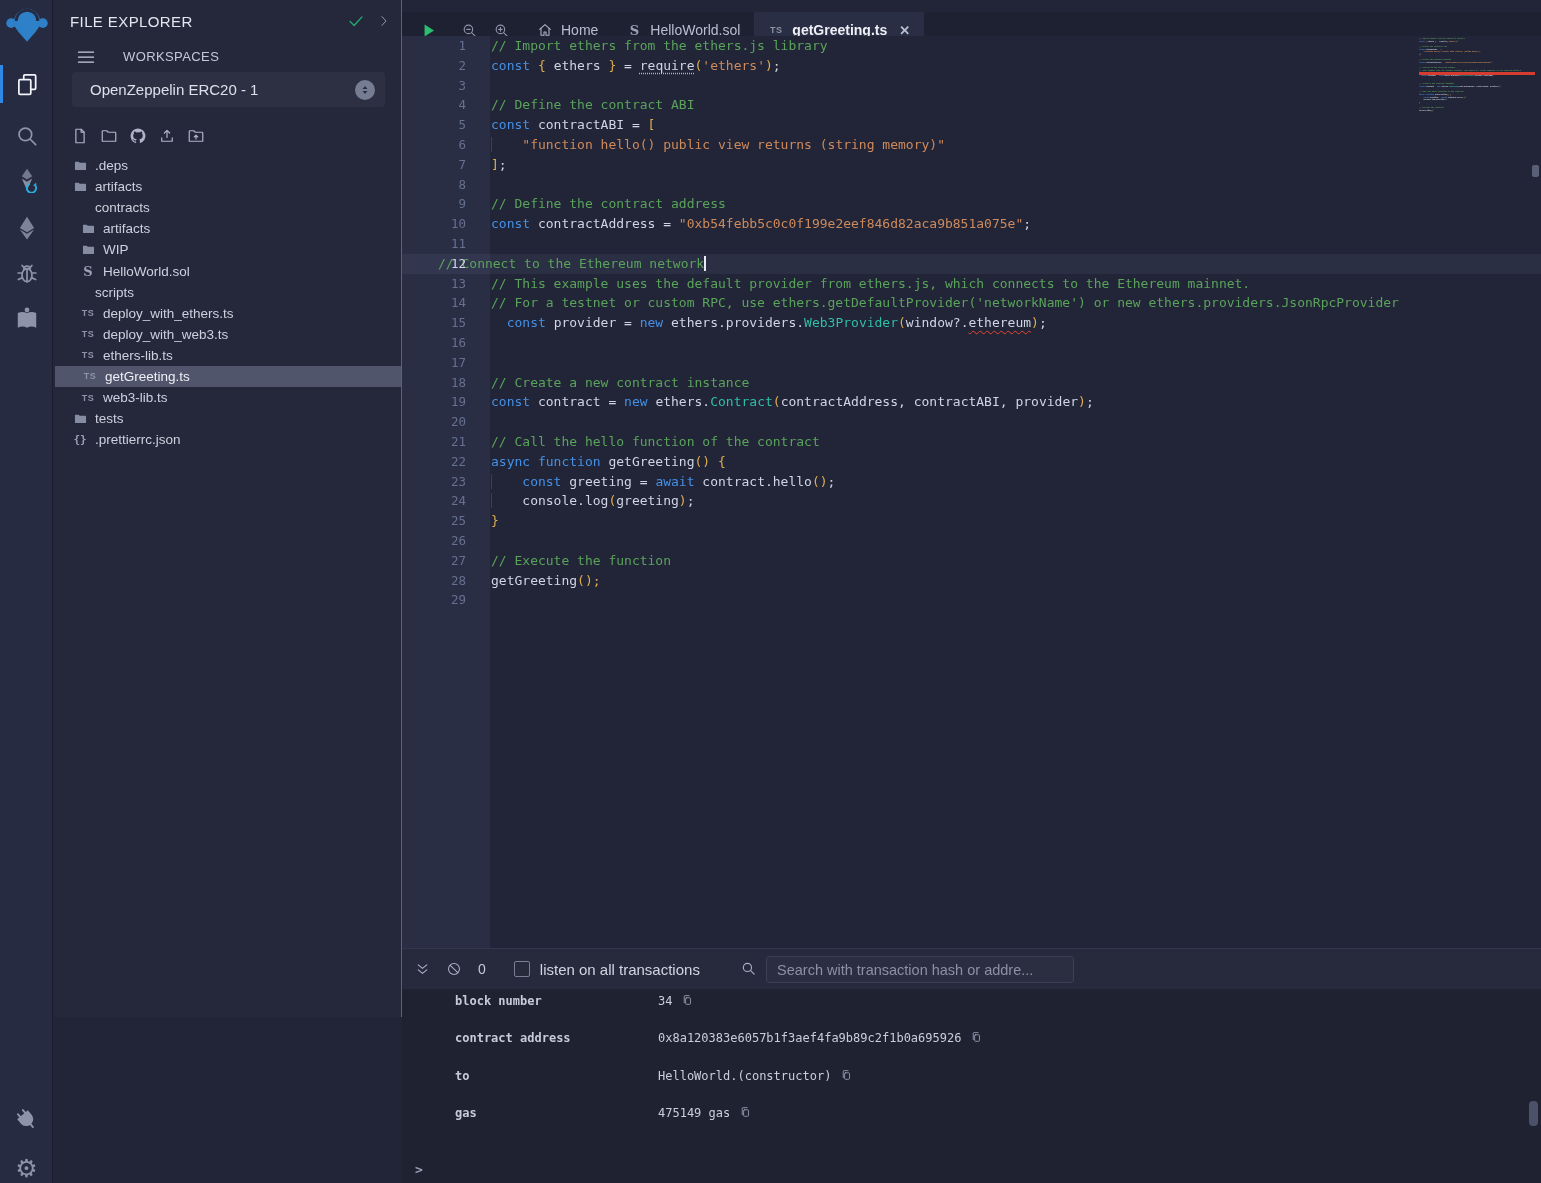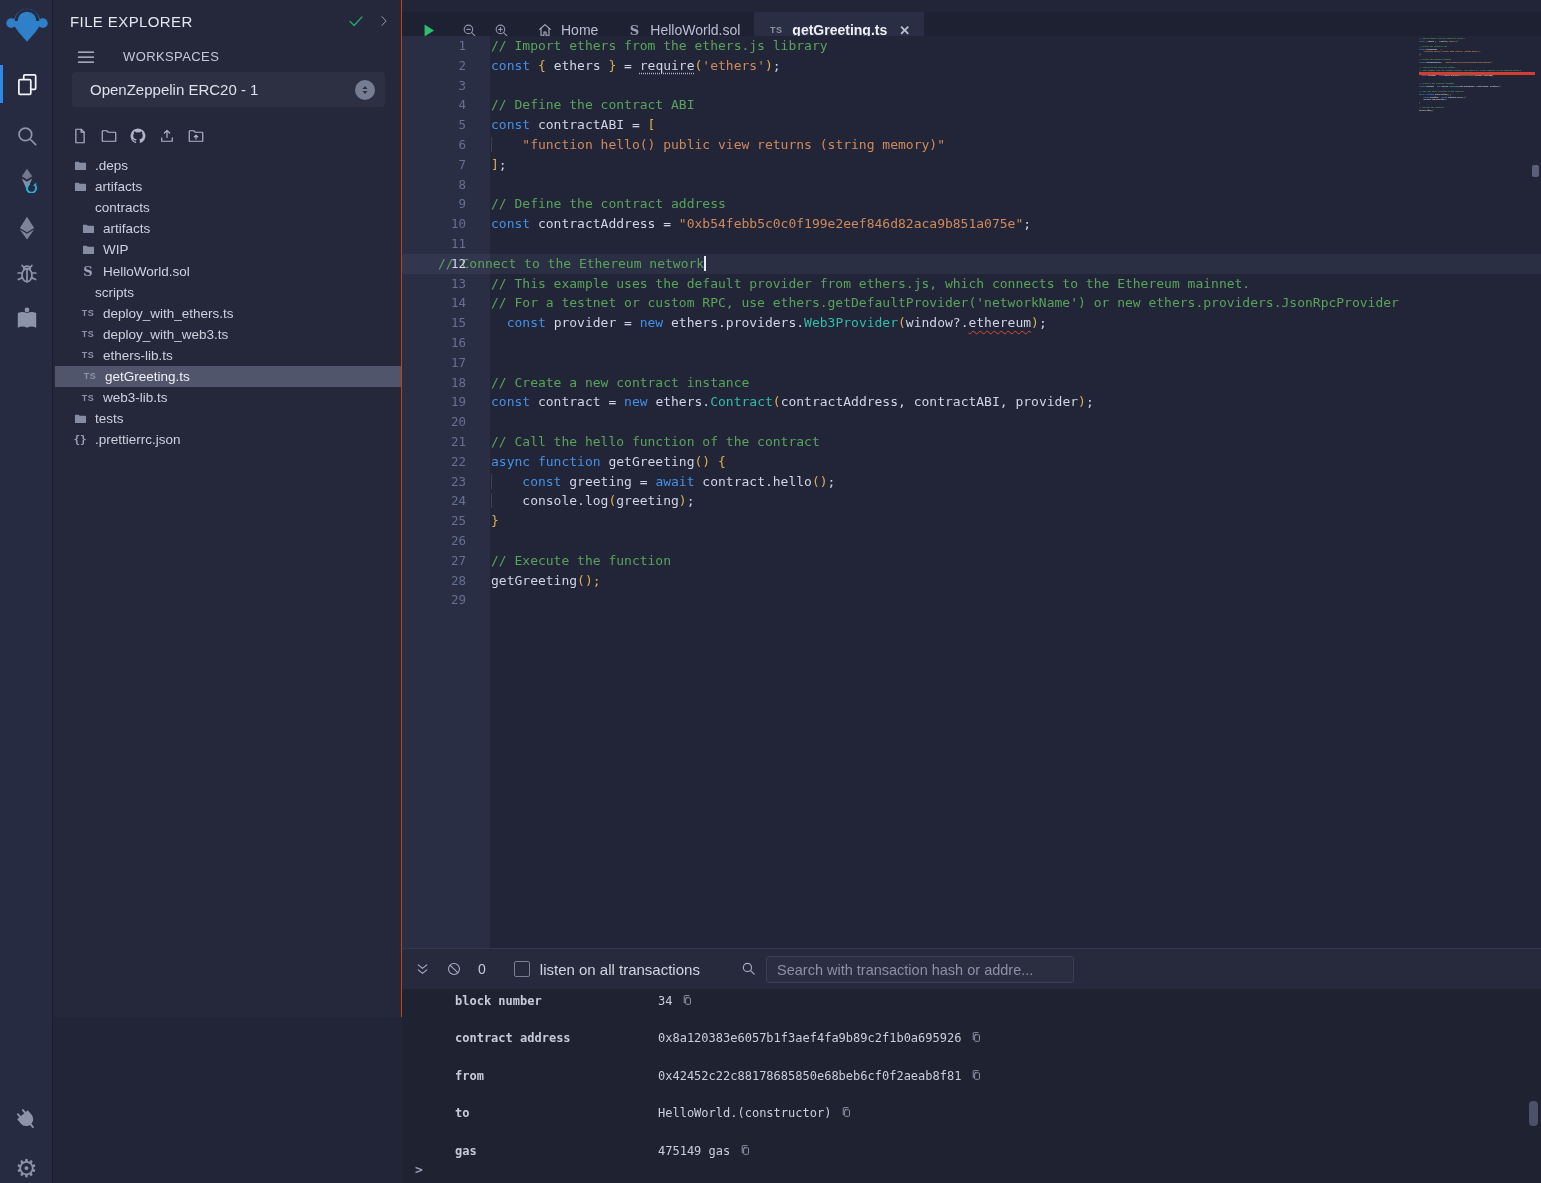--- a/index.html
+++ b/index.html
@@ -402,28 +402,20 @@
         </div>
         <div class="t-row">
           <span class="t-label">contract address</span>
           <span class="t-value">0x8a120383e6057b1f3aef4fa9b89c2f1b0a695926</span>
           <span class="t-copy"><svg viewBox="0 0 24 24" fill="none" stroke="currentColor" stroke-width="1.6" stroke-linecap="round" stroke-linejoin="round">
               <rect x="8.5" y="7" width="9" height="12" rx="1.5"></rect>
               <path d="M6 16V4.5A1.5 1.5 0 0 1 7.5 3H15"></path>
             </svg></span>
         </div>
         <div class="t-row">
-          <span class="t-label">from</span>
-          <span class="t-value">0x42452c22c88178685850e68beb6cf0f2aeab8f81</span>
-          <span class="t-copy"><svg viewBox="0 0 24 24" fill="none" stroke="currentColor" stroke-width="1.6" stroke-linecap="round" stroke-linejoin="round">
-              <rect x="8.5" y="7" width="9" height="12" rx="1.5"></rect>
-              <path d="M6 16V4.5A1.5 1.5 0 0 1 7.5 3H15"></path>
-            </svg></span>
-        </div>
-        <div class="t-row">
           <span class="t-label">to</span>
           <span class="t-value">HelloWorld.(constructor)</span>
           <span class="t-copy"><svg viewBox="0 0 24 24" fill="none" stroke="currentColor" stroke-width="1.6" stroke-linecap="round" stroke-linejoin="round">
               <rect x="8.5" y="7" width="9" height="12" rx="1.5"></rect>
               <path d="M6 16V4.5A1.5 1.5 0 0 1 7.5 3H15"></path>
             </svg></span>
         </div>
         <div class="t-row">
           <span class="t-label">gas</span>
           <span class="t-value">475149 gas</span>

